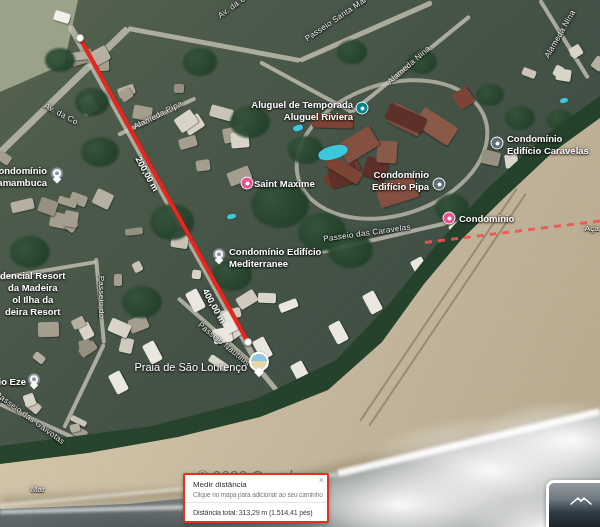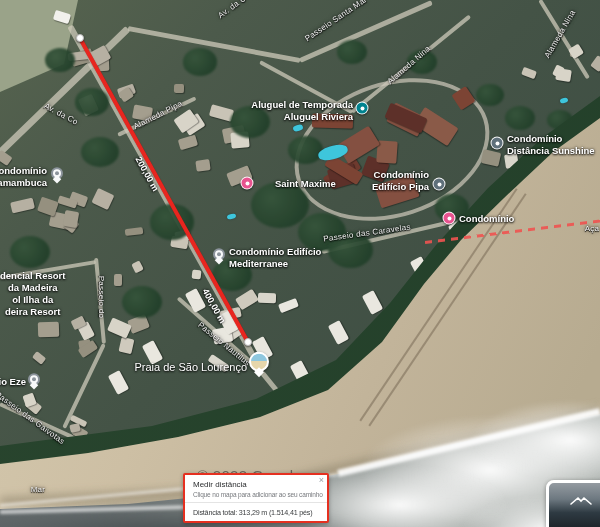--- a/index.html
+++ b/index.html
@@ -276,21 +276,21 @@
         </div>
         <div class="ptext" style="left: 353px; top: 111px; transform: translate(-100%, -50%); text-align: right;">
           <div>Aluguel de Temporada</div>
           <div>Aluguel Riviera</div>
         </div>
       </div>
       <div class="place">
         <div class="cicon" style="left: 247px; top: 183px; background: rgb(232, 83, 143);">
           <div class="dot"></div>
         </div>
-        <div class="ptext" style="left: 275px; top: 184px; transform: translate(0px, -50%); text-align: left;">
+        <div class="ptext" style="left: 254px; top: 184px; transform: translate(0px, -50%); text-align: left;">
           <div>Saint Maxime</div>
         </div>
       </div>
       <div class="place">
         <div class="cicon" style="left: 439px; top: 184px; background: rgb(95, 112, 123);">
           <div class="dot"></div>
         </div>
         <div class="ptext" style="left: 429px; top: 181px; transform: translate(-100%, -50%); text-align: right;">
           <div>Condomínio</div>
           <div>Edifício Pipa</div>
@@ -303,21 +303,21 @@
         <div class="ptext" style="left: 459px; top: 219px; transform: translate(0px, -50%); text-align: left;">
           <div>Condomínio</div>
         </div>
       </div>
       <div class="place">
         <div class="cicon" style="left: 497px; top: 143px; background: rgb(95, 112, 123);">
           <div class="dot"></div>
         </div>
         <div class="ptext" style="left: 507px; top: 145px; transform: translate(0px, -50%); text-align: left;">
           <div>Condomínio</div>
-          <div>Distância Sunshine</div>
+          <div>Edifício Caravelas</div>
         </div>
       </div>
       <div class="place">
         <div class="pin" style="left: 219px; top: 257px;">
           <div class="head"></div>
           <div class="pdot"></div>
           <div class="tail"></div>
         </div>
         <div class="ptext" style="left: 229px; top: 258px; transform: translate(0px, -50%); text-align: left;">
           <div>Condomínio Edifício</div>

